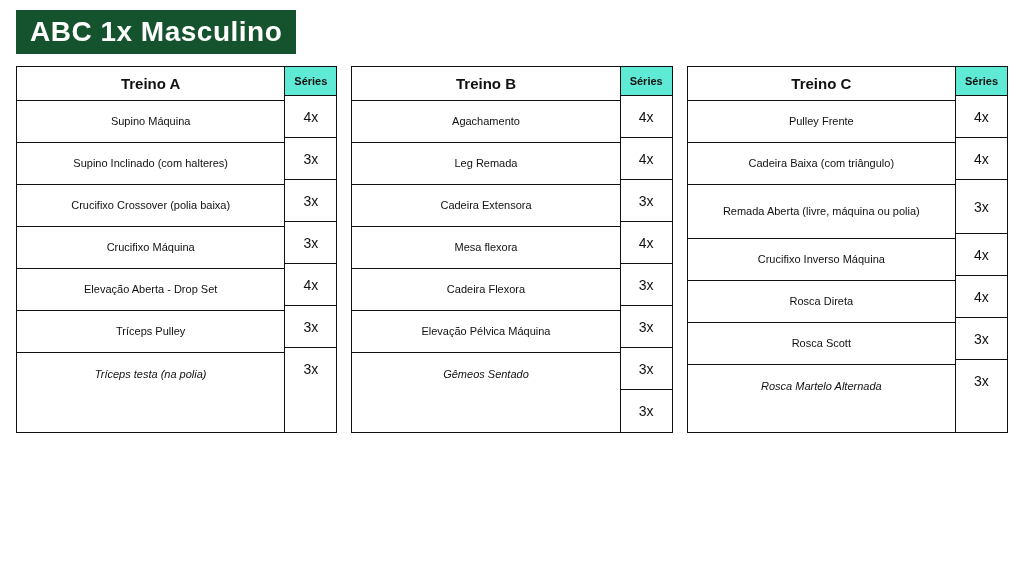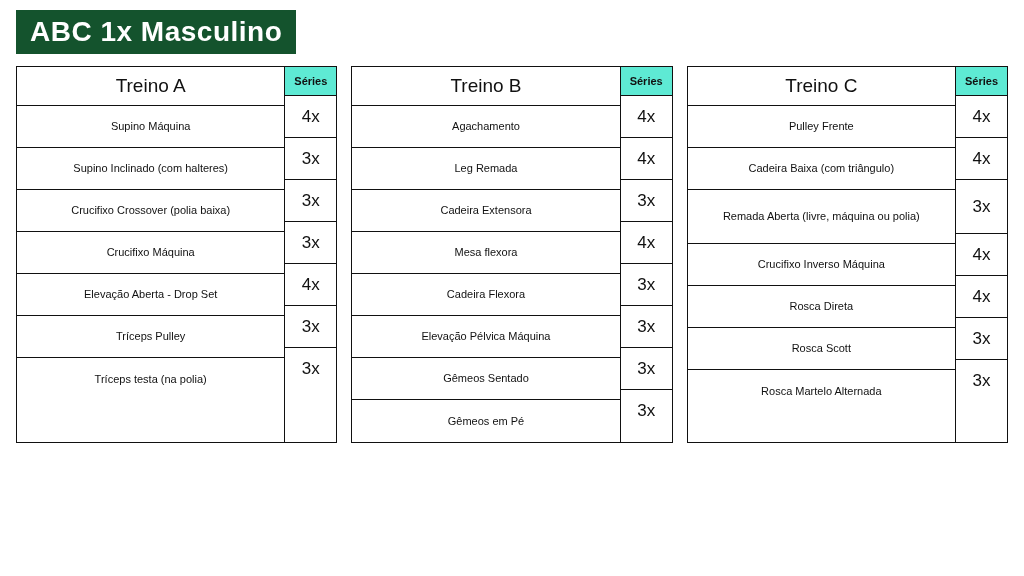--- a/index.html
+++ b/index.html
@@ -39,22 +39,22 @@
     }
     .series-col {
       width: 52px;
       border: 1.5px solid #111;
       border-left: none;
     }
     .divider {
       width: 14px;
     }
     .col-header {
-      font-weight: 400;
-      font-size: 19px;
+      font-weight: 700;
+      font-size: 15px;
       text-align: center;
       padding: 8px 4px;
       border-bottom: 1.5px solid #111;
       background: #fff;
     }
     .series-header {
       font-size: 11px;
       font-weight: 700;
       text-align: center;
       padding: 8px 2px;
@@ -67,29 +67,30 @@
       display: flex;
       align-items: center;
       justify-content: center;
       text-align: center;
       padding: 6px 8px;
       font-size: 11px;
       line-height: 1.3;
     }
     .exercise-cell:last-child {
       border-bottom: none;
+      font-style: italic;
     }
     .series-cell {
       border-bottom: 1.5px solid #111;
       min-height: 42px;
       display: flex;
       align-items: center;
       justify-content: center;
       text-align: center;
-      font-size: 17px;
+      font-size: 14px;
     }
     .series-cell:last-child {
       border-bottom: none;
     }
   </style>
 </head>
 <body>
 
 
 
@@ -125,21 +126,20 @@
   <div class="section">
     <div class="exercise-col">
       <div class="col-header">Treino B</div>
       <div class="exercise-cell">Agachamento</div>
       <div class="exercise-cell">Leg Remada</div>
       <div class="exercise-cell">Cadeira Extensora</div>
       <div class="exercise-cell">Mesa flexora</div>
       <div class="exercise-cell">Cadeira Flexora</div>
       <div class="exercise-cell">Elevação Pélvica Máquina</div>
       <div class="exercise-cell">Gêmeos Sentado</div>
-      <div class="exercise-cell">Gêmeos em Pé</div>
     </div>
     <div class="series-col">
       <div class="series-header">Séries</div>
       <div class="series-cell">4x</div>
       <div class="series-cell">4x</div>
       <div class="series-cell">3x</div>
       <div class="series-cell">4x</div>
       <div class="series-cell">3x</div>
       <div class="series-cell">3x</div>
       <div class="series-cell">3x</div>

